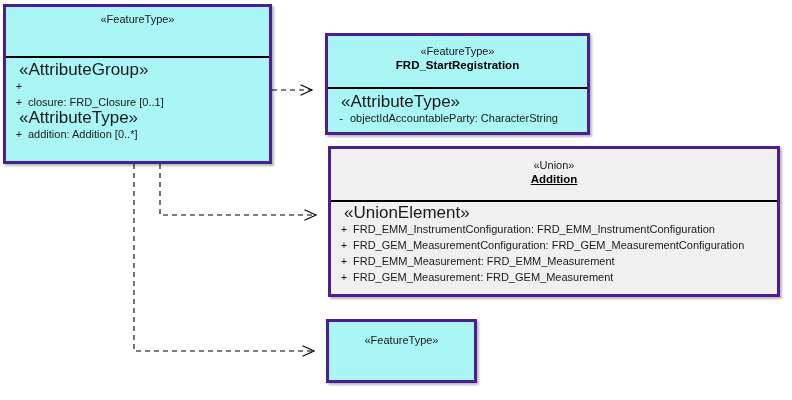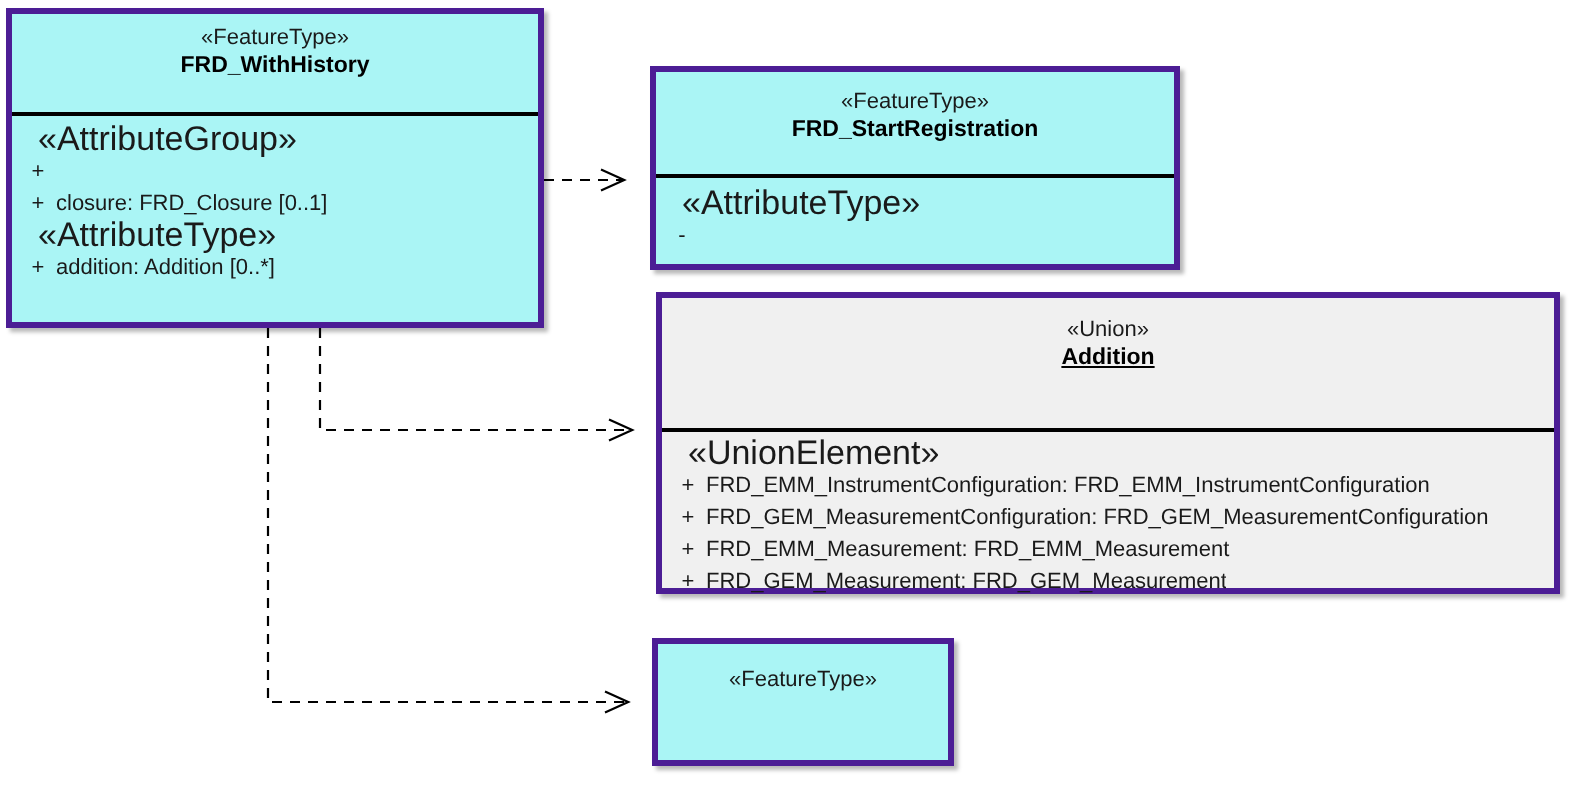--- a/index.html
+++ b/index.html
@@ -116,21 +116,20 @@
     </g>
 
     <g>
       <path d="M 134,164 L 134,351 L 314,351" fill="none" stroke="#000000" stroke-width="1.1" stroke-dasharray="5,4" marker-end="url(#openArrow)"></path>
     </g>
   </svg>
 
   <div class="uml-box" style="left:3px; top:4px; width:269px; height:160px;">
     <div class="box-header" style="height:51px;">
       <div class="stereotype">«FeatureType»</div>
-      <div class="classname">FRD_WithHistory</div>
     </div>
     <div class="box-body">
       <div class="group-label">«AttributeGroup»</div>
       <div class="attr-row">
         <span class="attr-vis">+</span>
       </div>
       <div class="attr-row">
         <span class="attr-vis">+</span>
         <span class="attr-text">closure: FRD_Closure [0..1]</span>
       </div>
@@ -144,26 +143,27 @@
 
   <div class="uml-box" style="left:325px; top:33px; width:265px; height:102px;">
     <div class="box-header" style="height:53px; padding-top:8px;">
       <div class="stereotype">«FeatureType»</div>
       <div class="classname">FRD_StartRegistration</div>
     </div>
     <div class="box-body" style="padding-top:5px;">
       <div class="group-label">«AttributeType»</div>
       <div class="attr-row">
         <span class="attr-vis">-</span>
+        <span class="attr-text">objectIdAccountableParty: CharacterString</span>
       </div>
     </div>
   </div>
 
   <div class="uml-box union-style" style="left:328px; top:146px; width:452px; height:151px;">
-    <div class="box-header" style="height:67px; padding-top:9px;">
+    <div class="box-header" style="height:53px; padding-top:9px;">
       <div class="stereotype">«Union»</div>
       <div class="classname underlined">Addition</div>
     </div>
     <div class="box-body" style="padding-top:3px;">
       <div class="group-label">«UnionElement»</div>
       <div class="attr-row">
         <span class="attr-vis">+</span>
         <span class="attr-text">FRD_EMM_InstrumentConfiguration: FRD_EMM_InstrumentConfiguration</span>
       </div>
       <div class="attr-row">

